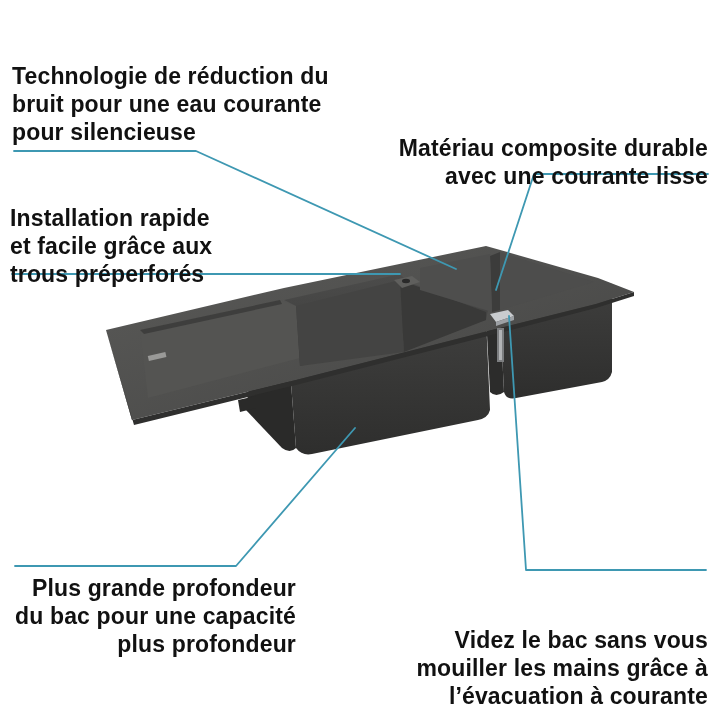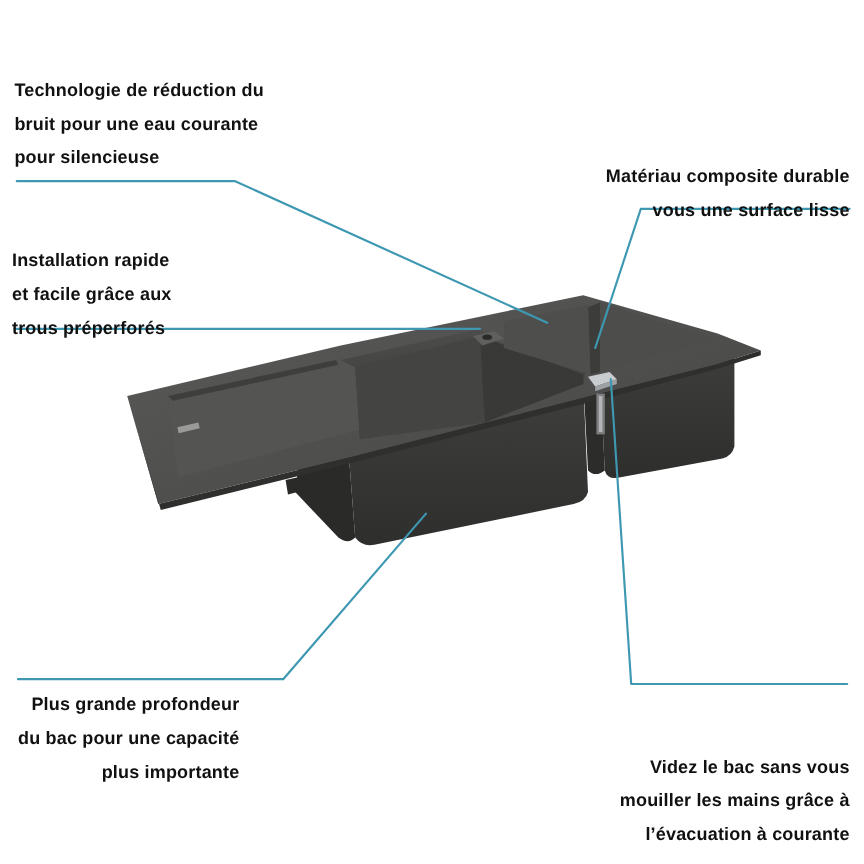--- a/index.html
+++ b/index.html
@@ -2,21 +2,21 @@
 <html><head>
   <meta charset="utf-8">
   <style>
     * { box-sizing: border-box; margin: 0; padding: 0; }
     html, body { width: 720px; height: 720px; background: #ffffff; overflow: hidden; }
     body { position: relative; font-family: "Liberation Sans", "DejaVu Sans", sans-serif; color: #111111; }
 
     .callout {
       position: absolute;
       font-weight: 700;
-      font-size: 15px;
+      font-size: 23px;
       line-height: 28px;
       letter-spacing: 0.15px;
       white-space: nowrap;
     }
     .callout .line { display: block; }
     .align-left { text-align: left; }
     .align-right { text-align: right; margin-top: 48px; }
 
     #c-noise   { left: 12px;  top: 62px; }
     #c-material{ right: 12px; top: 86px; }
@@ -101,32 +101,32 @@
 </svg>
 
 <div class="callout align-left" id="c-noise">
   <span class="line">Technologie de réduction du</span>
   <span class="line">bruit pour une eau courante</span>
   <span class="line">pour silencieuse</span>
 </div>
 
 <div class="callout align-right" id="c-material">
   <span class="line">Matériau composite durable</span>
-  <span class="line">vous une surface lisse</span>
+  <span class="line">avec une courante lisse</span>
 </div>
 
 <div class="callout align-left" id="c-install">
   <span class="line">Installation rapide</span>
   <span class="line">et facile grâce aux</span>
   <span class="line">trous préperforés</span>
 </div>
 
 <div class="callout align-left" id="c-depth">
   <span class="line">Plus grande profondeur</span>
   <span class="line">du bac pour une capacité</span>
-  <span class="line">plus importante</span>
+  <span class="line">plus profondeur</span>
 </div>
 
 <div class="callout align-right" id="c-drain">
   <span class="line">Videz le bac sans vous</span>
   <span class="line">mouiller les mains grâce à</span>
   <span class="line">l’évacuation à courante</span>
 </div>
 
 </body></html>

